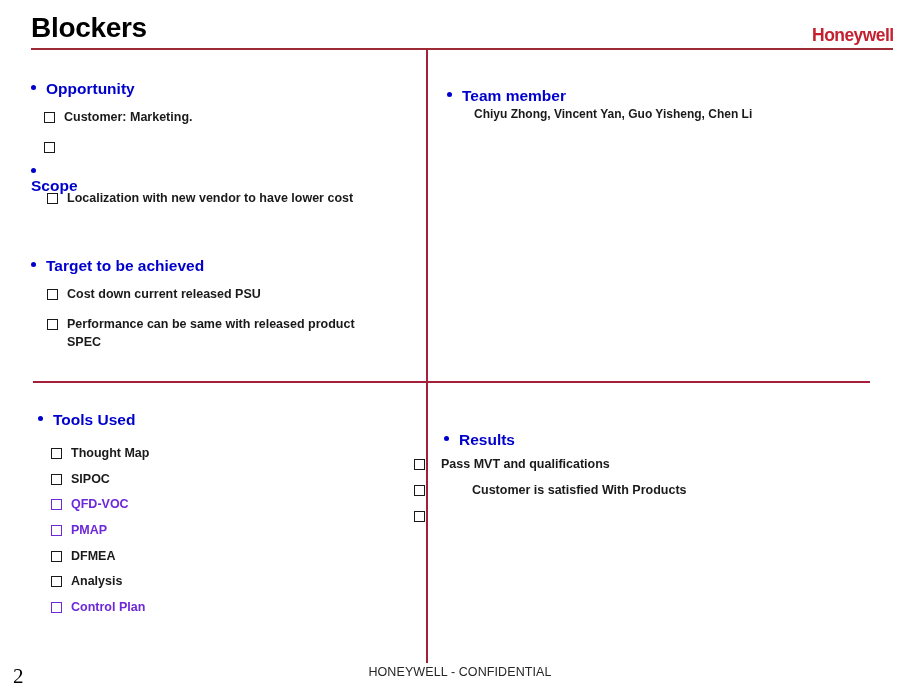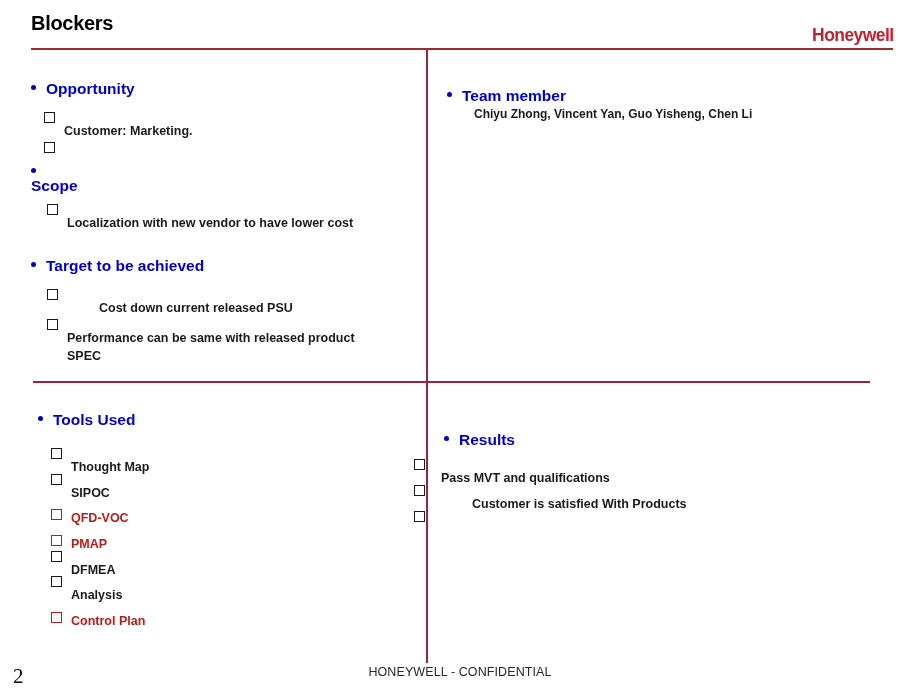--- a/index.html
+++ b/index.html
@@ -15,21 +15,21 @@
     font-family: "Liberation Sans", sans-serif;
     -webkit-font-smoothing: antialiased;
   }
 
   
   #slide-title {
     position: absolute;
     left: 31px;
     top: 12px;
     font-family: "Liberation Sans", sans-serif;
-    font-size: 20px;
+    font-size: 28px;
     font-weight: bold;
     color: #000000;
     letter-spacing: -0.3px;
     white-space: nowrap;
   }
   #brand-logo {
     position: absolute;
     right: 26px;
     top: 24px;
     font-family: "Liberation Sans", sans-serif;
@@ -106,26 +106,24 @@
     flex: 0 0 auto;
     width: 9px;
     height: 9px;
     border: 1.6px solid currentColor;
     margin-right: 9px;
     position: relative;
     top: 3px;
     box-sizing: content-box;
   }
   .check-item.dim {
-    color: #b91c1c;
-    align-items: center;
+    color: #6d28d9;
   }
   .check-item .chk-label {
     display: block;
-    margin-top: 14px;
   }
 
   
   .plain-line {
     position: absolute;
     font-family: "Liberation Sans", sans-serif;
     font-size: 12px;
     font-weight: bold;
     color: #1a1a1a;
     white-space: nowrap;
@@ -174,31 +172,31 @@
 
 <div class="check-item" style="left:44px; top:139px; width:370px;">
   <span class="chk-box"></span>
 </div>
 
 <div class="section-heading" style="left:31px; top:172px;flex-direction:column;">
   <span class="bullet-dot"></span>
   <span>Scope</span>
 </div>
 
-<div class="check-item" style="left:47px; top:201px; width:375px;">
+<div class="check-item" style="left:47px; top:190px; width:375px;">
   <span class="chk-box"></span>
   <span class="chk-label">Localization  with new vendor to have lower cost</span>
 </div>
 
 <div class="section-heading" style="left:31px; top:257px;">
   <span class="bullet-dot"></span>
   <span>Target to be achieved</span>
 </div>
 
-<div class="check-item" style="left:47px; top:286px; width:370px;gap:32px;">
+<div class="check-item" style="left:47px; top:286px; width:370px;">
   <span class="chk-box"></span>
   <span class="chk-label">Cost down current released PSU</span>
 </div>
 
 <div class="check-item" style="left:47px; top:316px; width:338px;">
   <span class="chk-box"></span>
   <span class="chk-label">Performance can be same with released product SPEC</span>
 </div>
 
 <div class="section-heading" style="left:447px; top:87px;">

